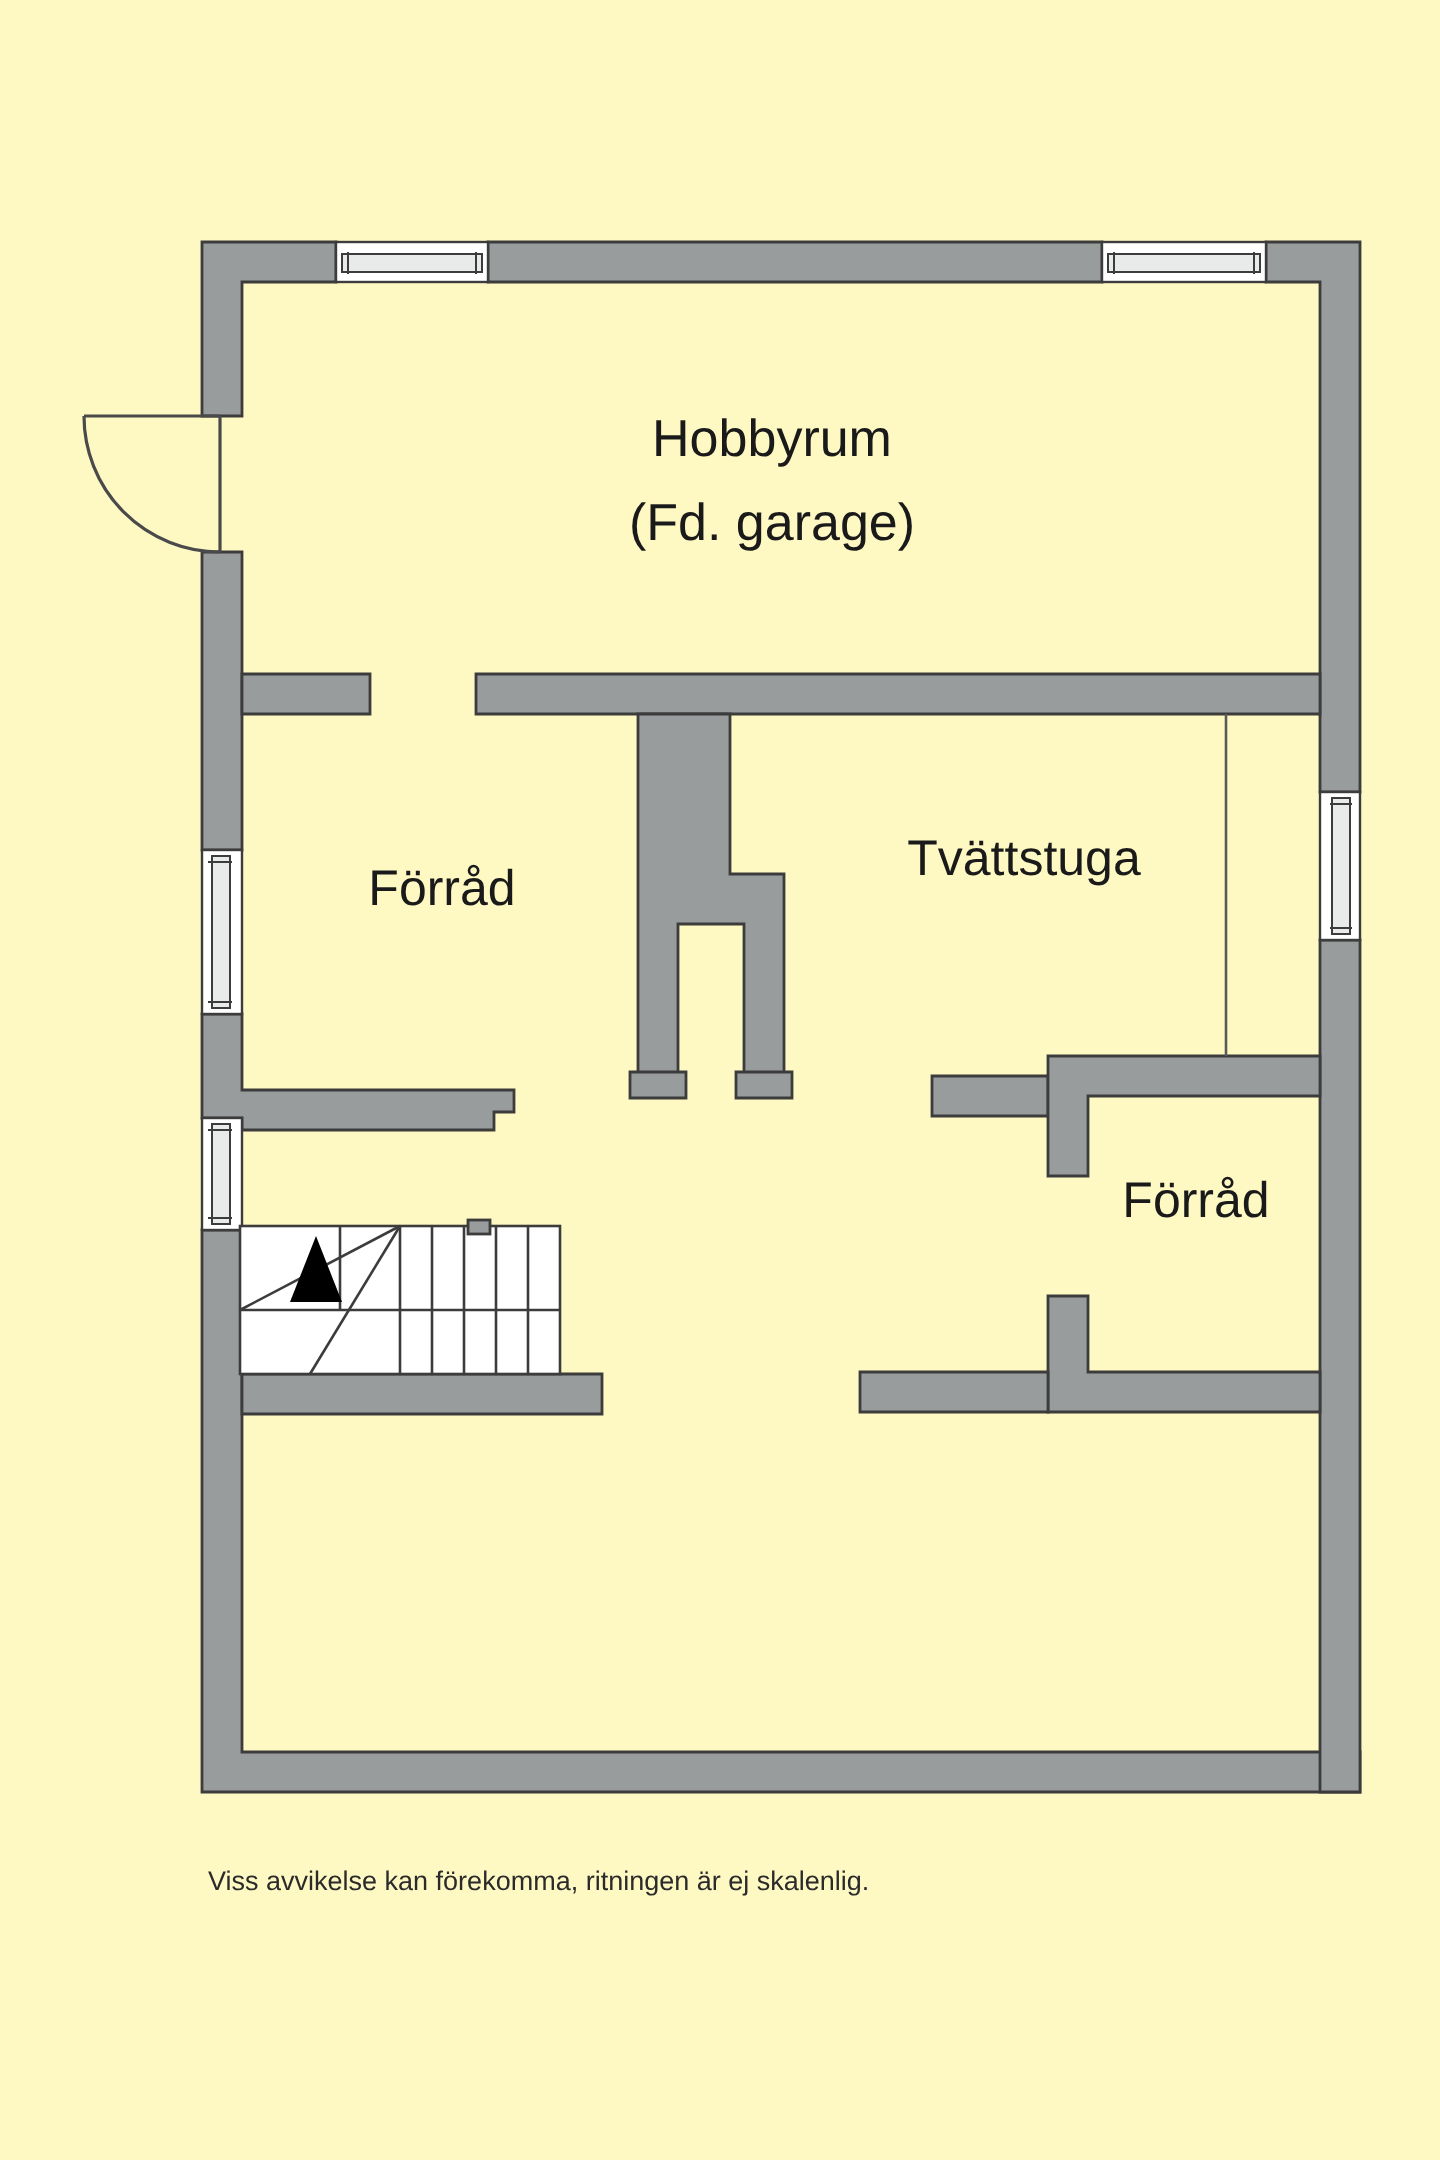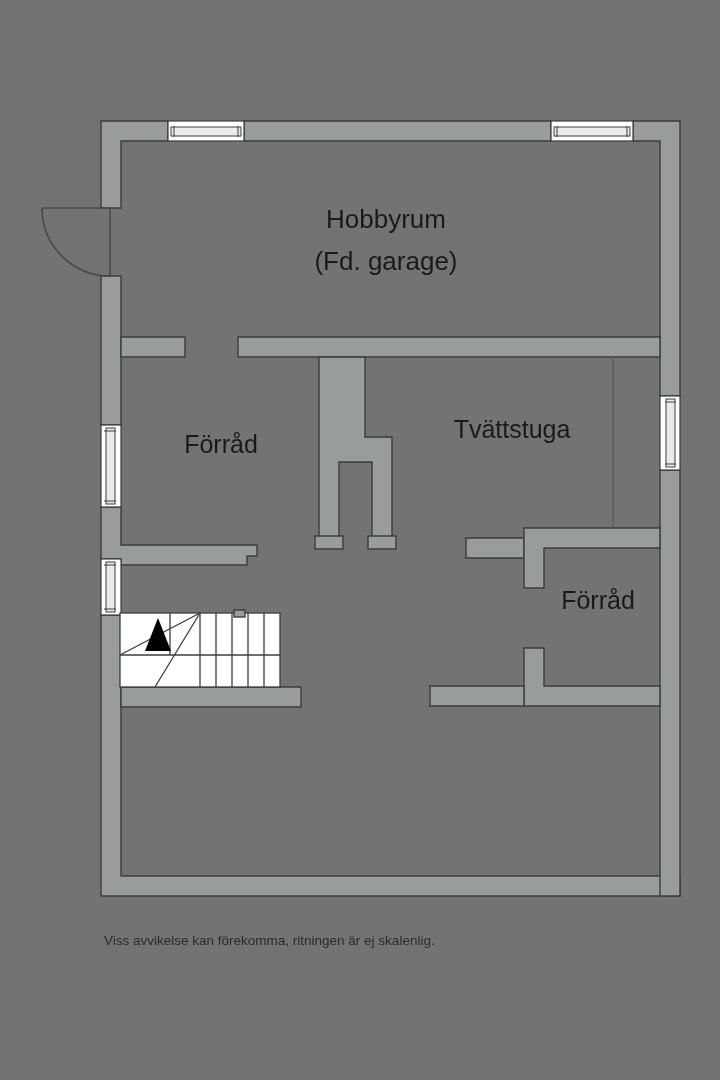--- a/index.html
+++ b/index.html
@@ -10,21 +10,21 @@
   body {
     width: 720px;
     height: 1080px;
     font-family: "Liberation Sans", sans-serif;
     overflow: hidden;
   }
   #floorplan-page {
     position: relative;
     width: 720px;
     height: 1080px;
-    background: #737373;
+    background: #fef9c3;
   }
   #plan-svg {
     position: absolute;
     left: 0;
     top: 0;
     width: 720px;
     height: 1080px;
     display: block;
   }
   .room-label {

